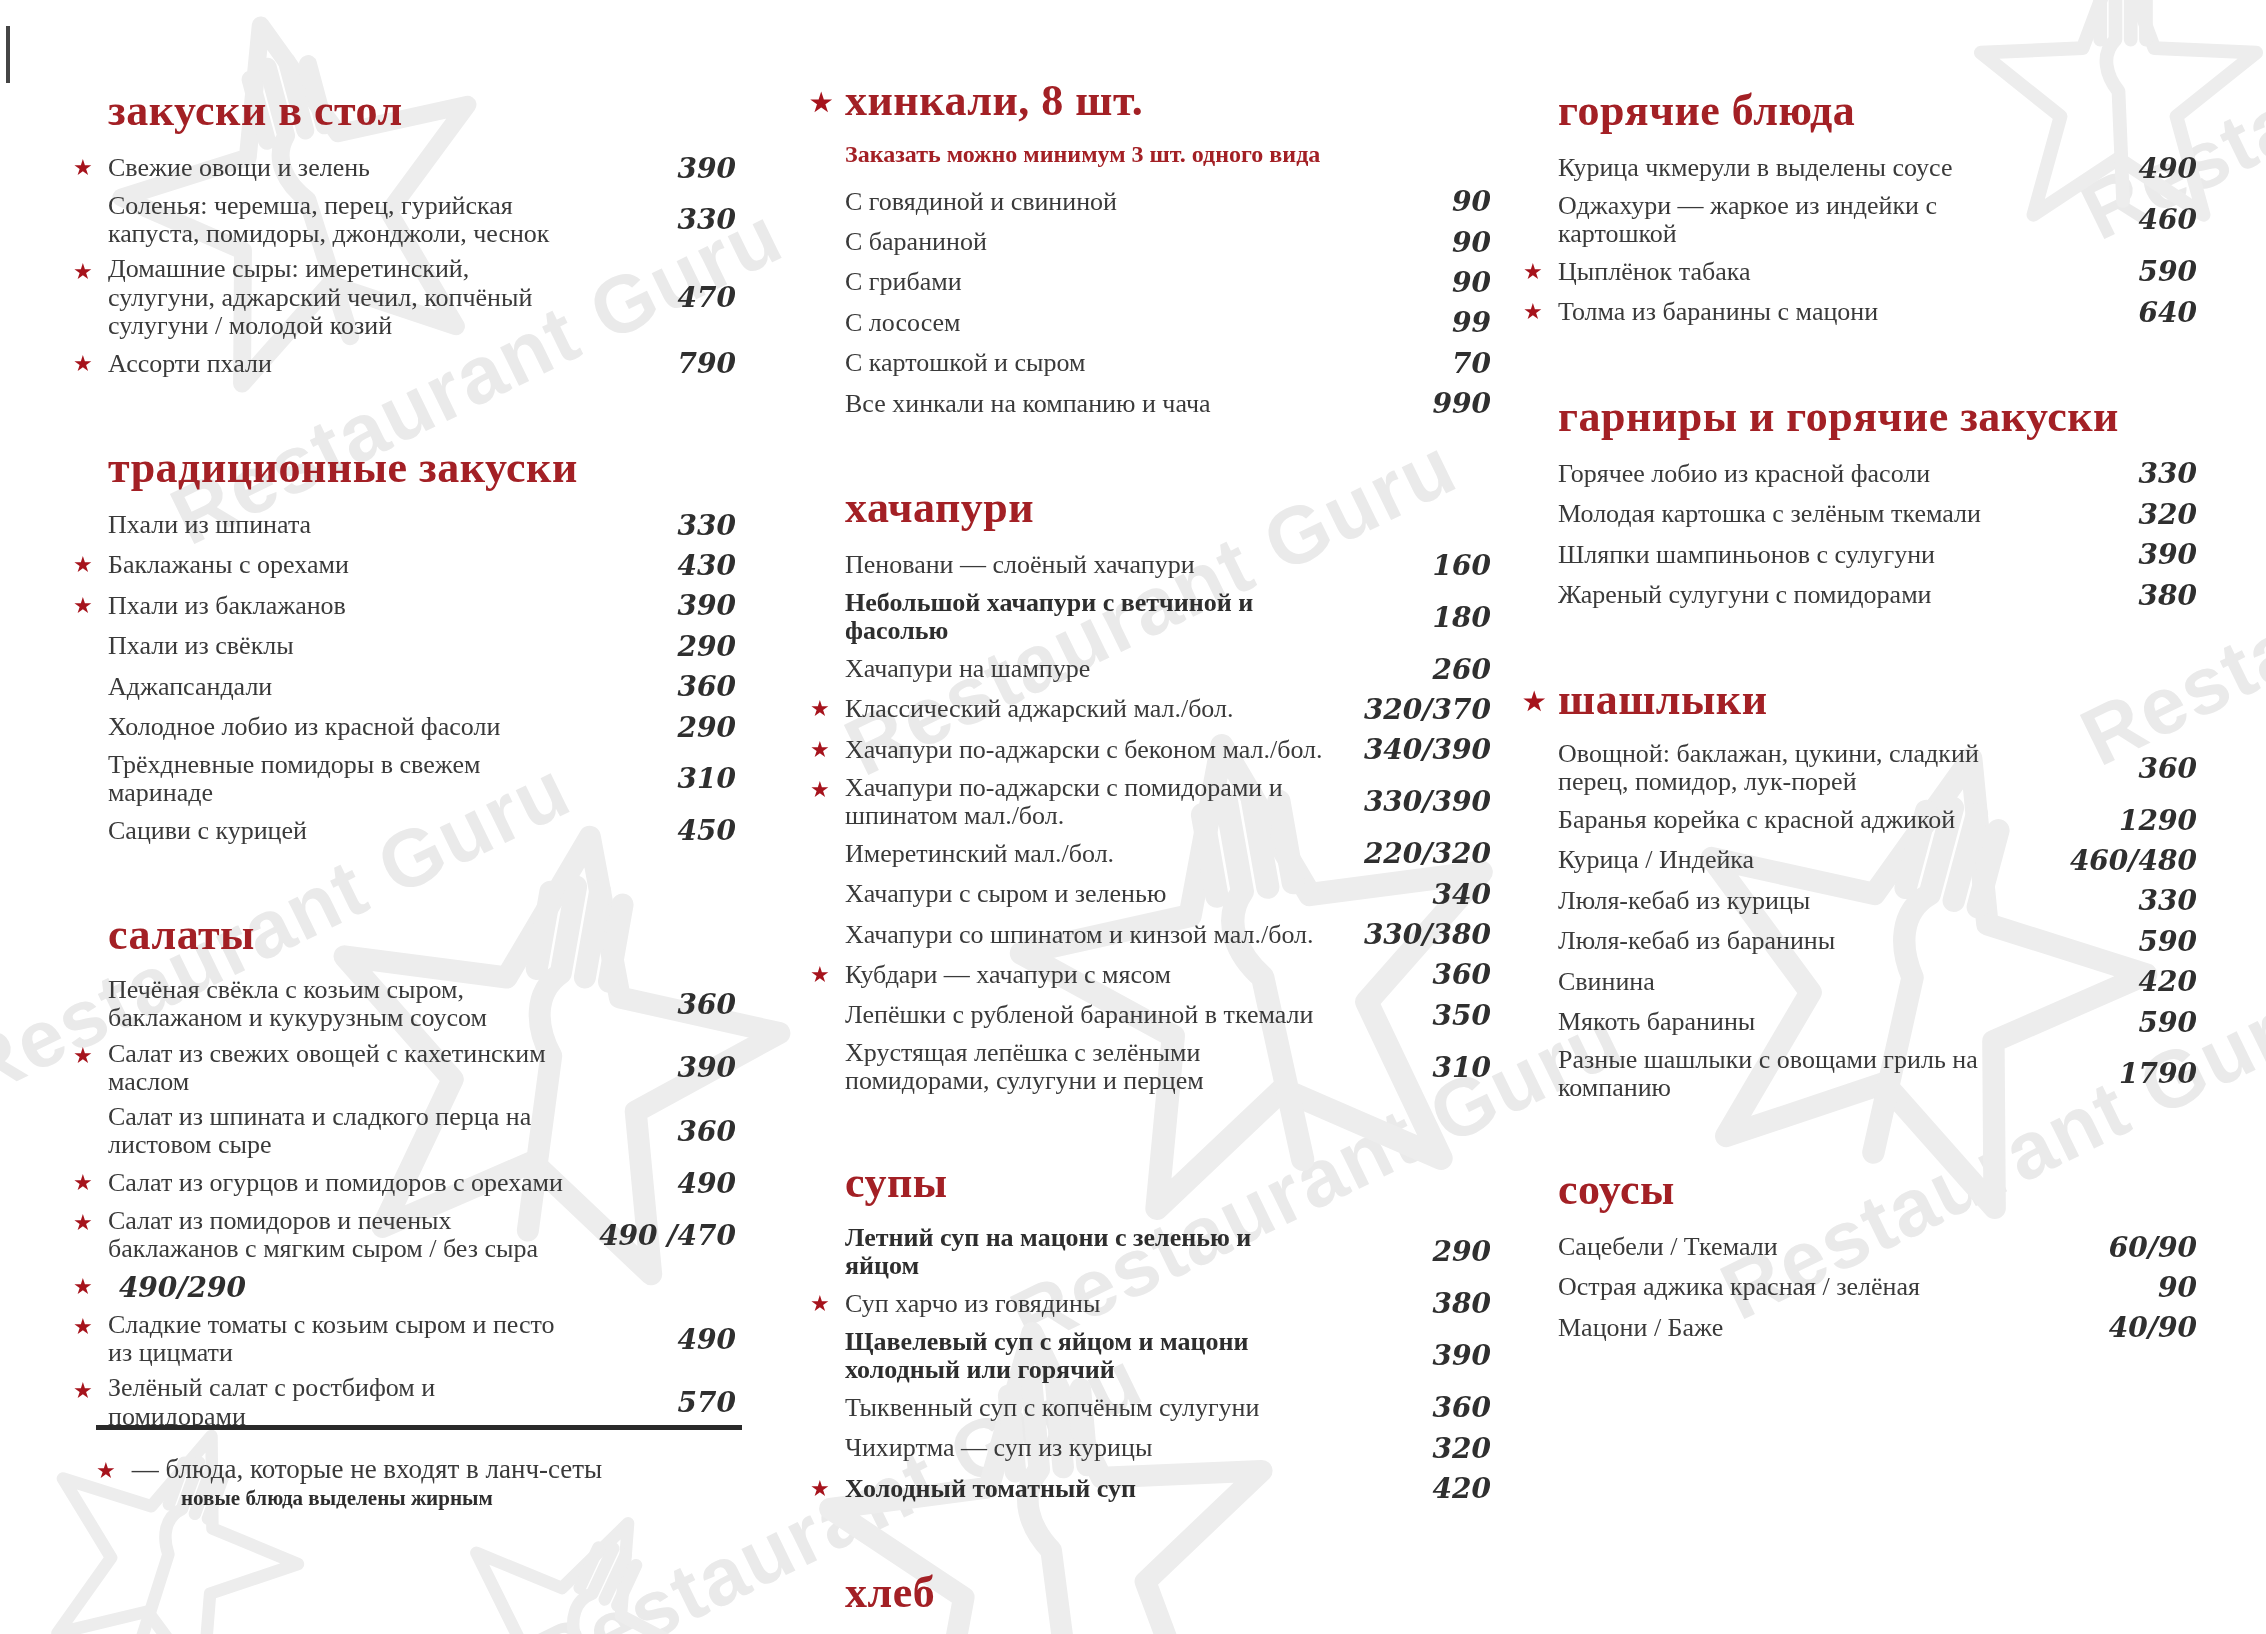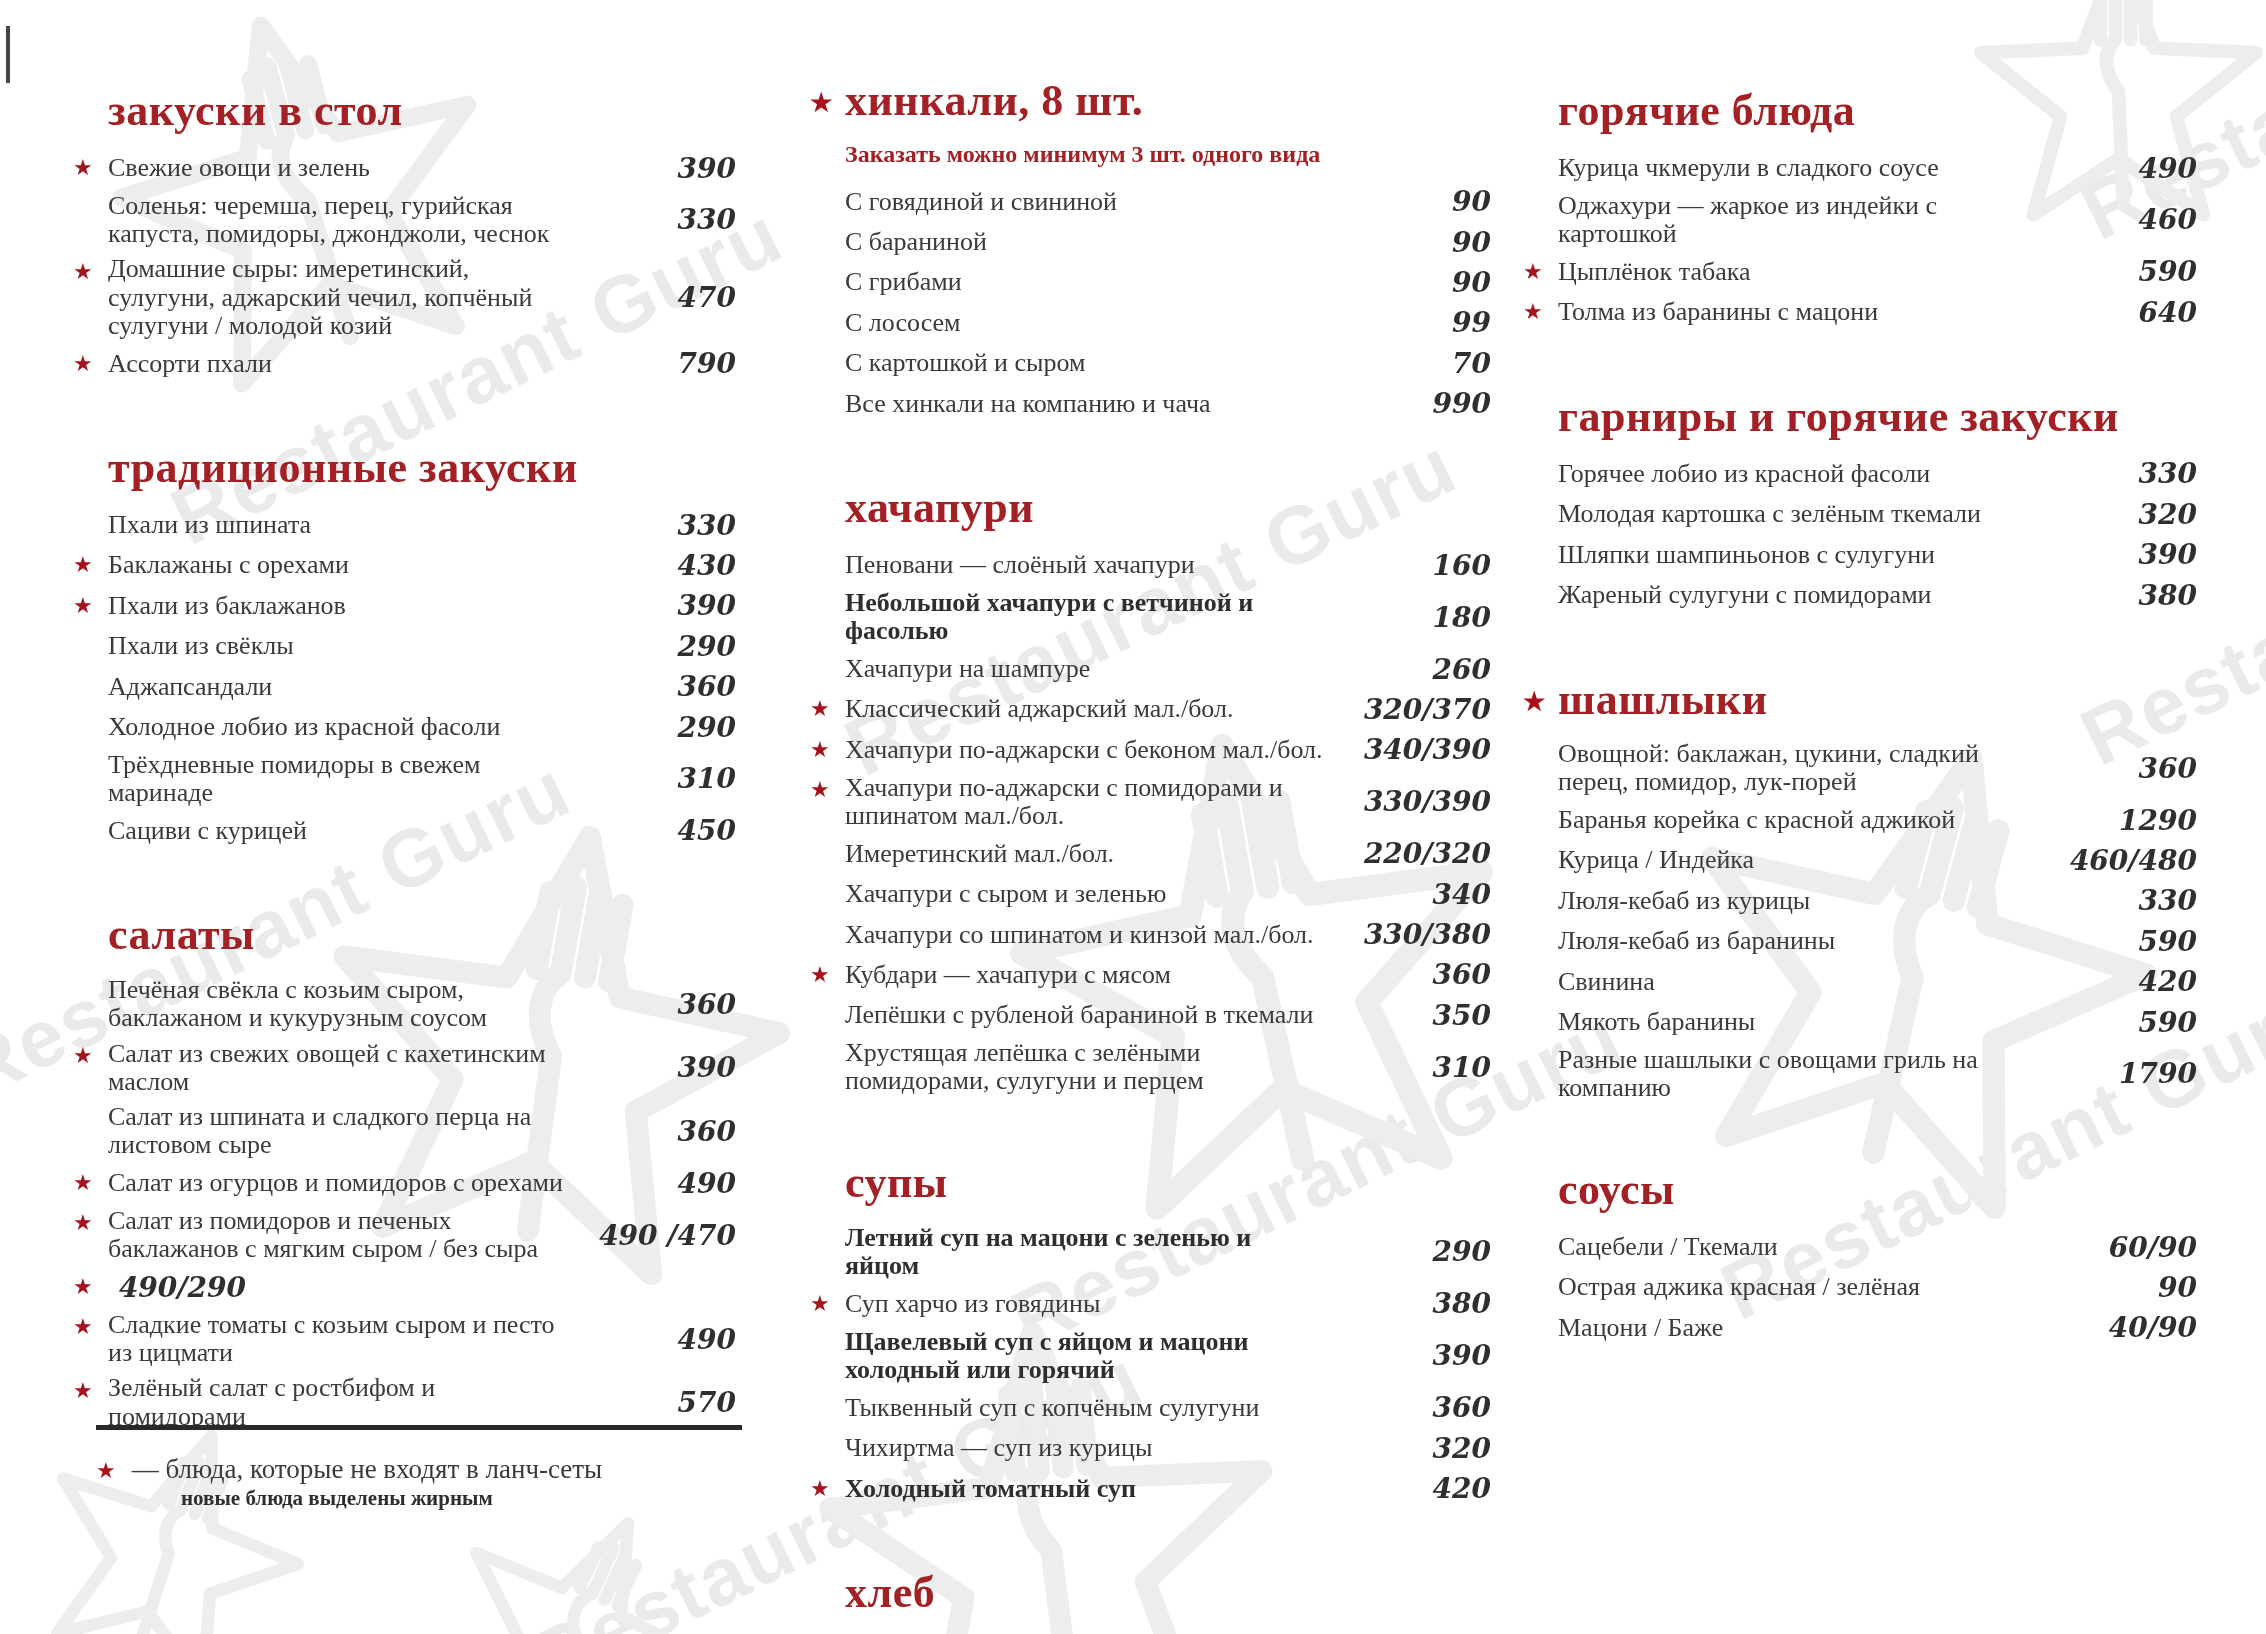--- a/index.html
+++ b/index.html
@@ -357,21 +357,21 @@
           </div>
         </section>
         <section class="menu-section">
           <h2 class="menu-heading"><span>хлеб</span></h2>
         </section>
       </div>
       <div class="menu-column col-3">
         <section class="menu-section">
           <h2 class="menu-heading"><span>горячие блюда</span></h2>
           <div class="menu-row">
-            <span class="dish">Курица чкмерули в сладкого соусе</span>
+            <span class="dish">Курица чкмерули в выделены соусе</span>
             <span class="price">490</span>
           </div>
           <div class="menu-row">
             <span class="dish">Оджахури — жаркое из индейки с картошкой</span>
             <span class="price">460</span>
           </div>
           <div class="menu-row">
             <span class="star row-star">★</span>
             <span class="dish">Цыплёнок табака</span>
             <span class="price">590</span>

